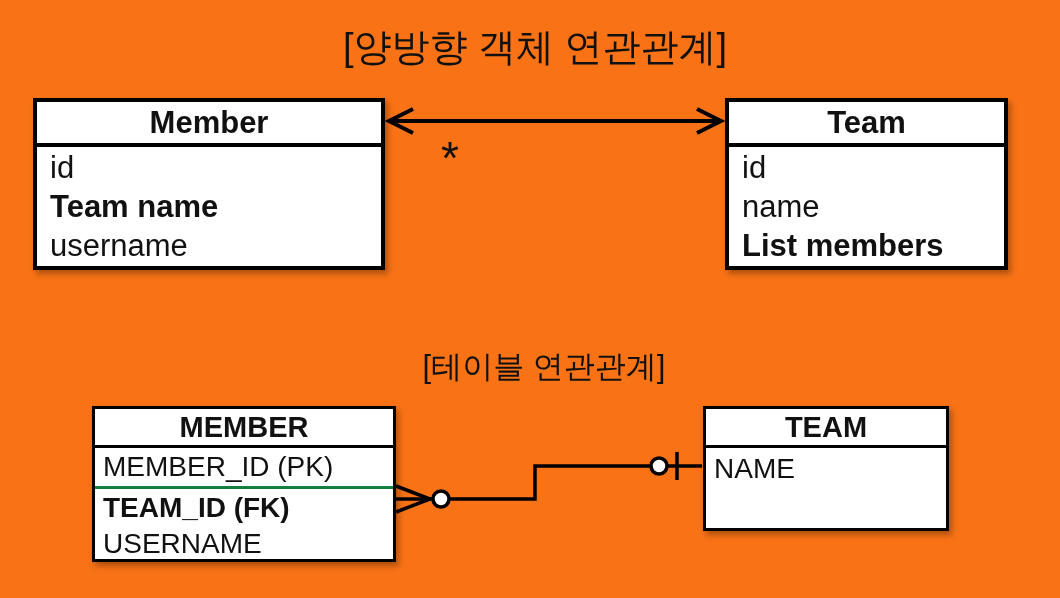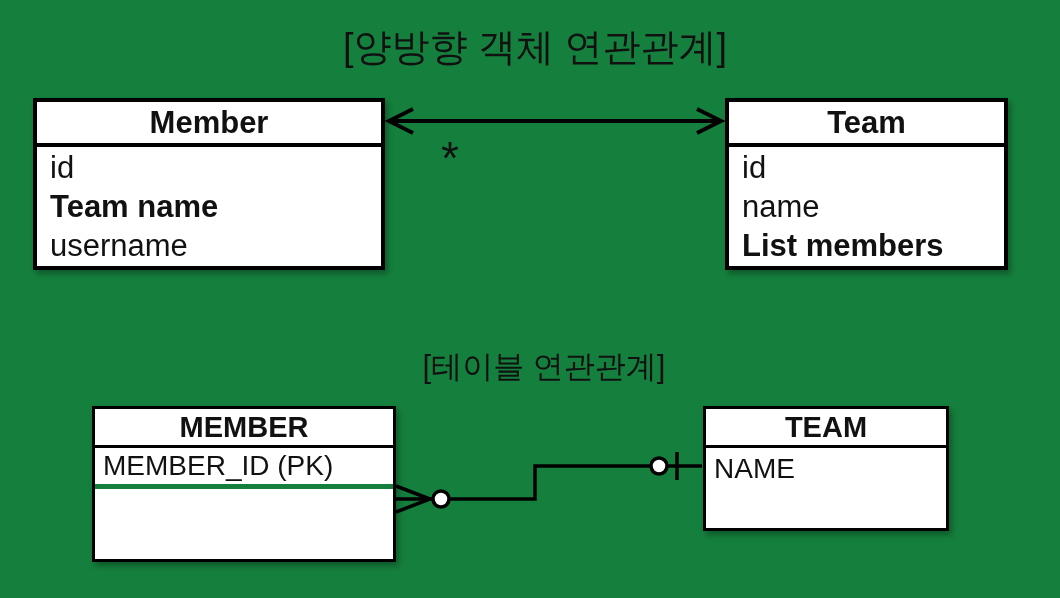--- a/index.html
+++ b/index.html
@@ -1,20 +1,20 @@
 <!DOCTYPE html>
 <html><head>
 <meta charset="utf-8">
 <style>
   html, body { margin: 0; padding: 0; background: #ffffff; }
   #canvas {
     position: relative;
     width: 1060px;
     height: 598px;
-    background: #15803d;
+    background: #f97316;
     font-family: "Liberation Sans", "DejaVu Sans", sans-serif;
     color: #111111;
     overflow: hidden;
   }
   .sec-title {
     position: absolute;
     text-align: center;
     font-size: 38px;
     letter-spacing: 0px;
     color: #111111;
@@ -76,21 +76,21 @@
     border-bottom: 3px solid #000000;
     display: flex;
     align-items: center;
     justify-content: center;
     font-weight: bold;
     font-size: 29px;
   }
   .table-row {
     box-sizing: border-box;
     height: 41px;
-    border-bottom: 5px solid #15803d;
+    border-bottom: 3px solid #15803d;
     display: flex;
     align-items: center;
     padding-left: 8px;
     font-size: 28px;
     white-space: nowrap;
   }
   .table-row.last { border-bottom: none; }
   .table-compartment {
     padding: 1px 0 0 8px;
     font-size: 28px;
@@ -132,20 +132,24 @@
     </div>
   </div>
 
   <div class="mult" id="mult-star">*</div>
 
   <div class="sec-title title-bottom">[테이블 연관관계]</div>
 
   <div class="table-box" id="member-table">
     <div class="table-header">MEMBER</div>
     <div class="table-row">MEMBER_ID (PK)</div>
+    <div class="table-compartment">
+      <div class="bold">TEAM_ID (FK)</div>
+      <div>USERNAME</div>
+    </div>
   </div>
 
   <div class="table-box" id="team-table">
     <div class="table-header">TEAM</div>
     <div class="table-row last">NAME</div>
   </div>
 
   <svg class="overlay" viewBox="0 0 1060 598" xmlns="http://www.w3.org/2000/svg">
 
     <g>

